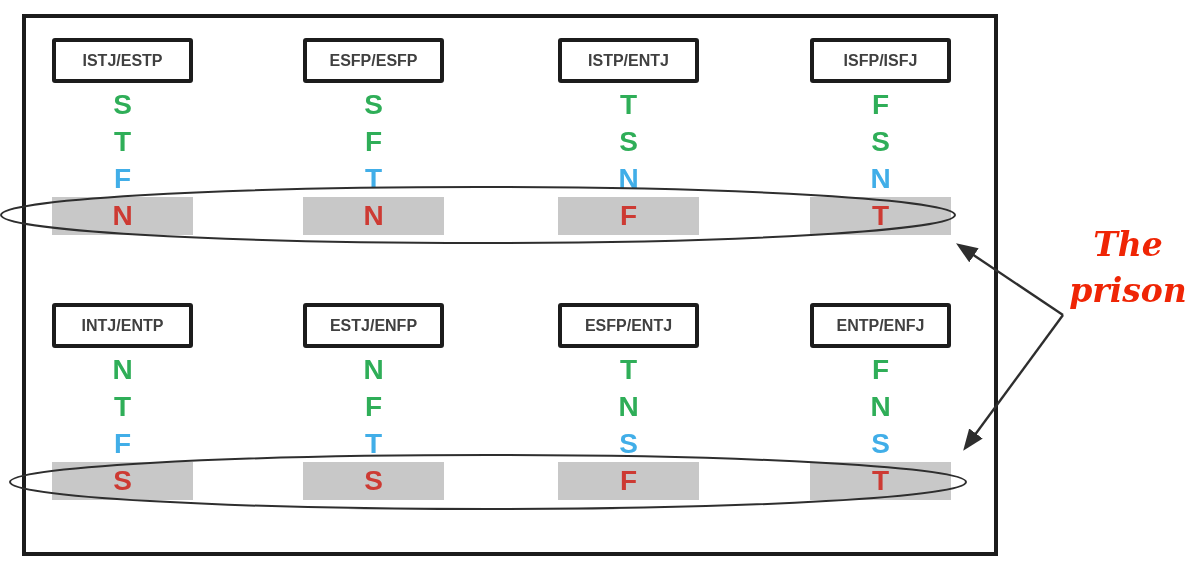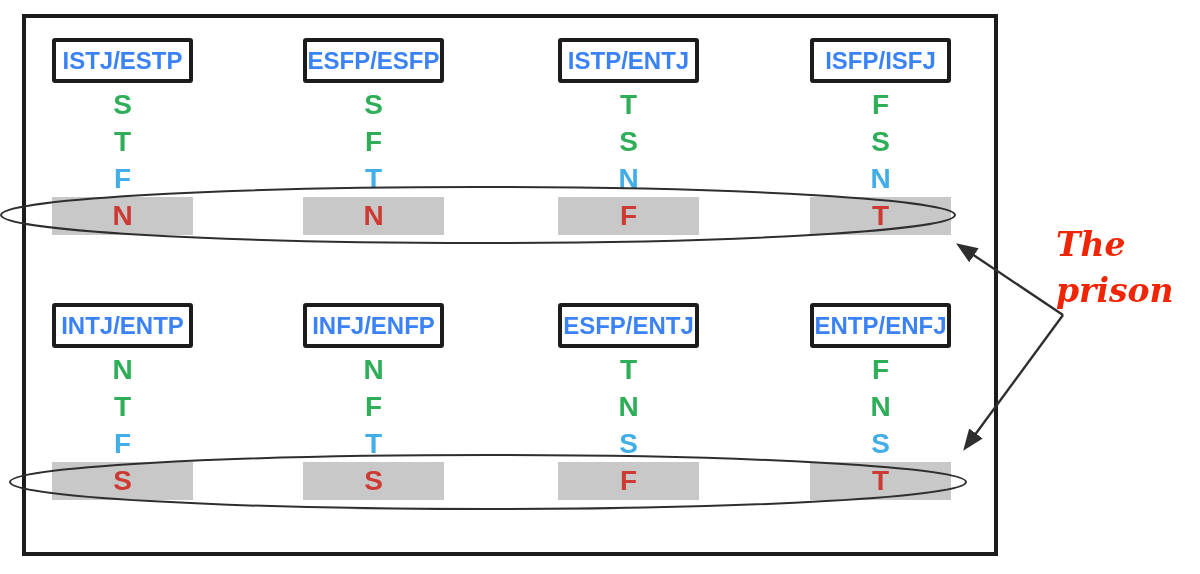--- a/index.html
+++ b/index.html
@@ -7,37 +7,37 @@
     position:relative; width:1200px; height:574px; background:#ffffff;
     font-family:"Liberation Sans", sans-serif; overflow:hidden;
   }
   .board {
     position:absolute; left:22px; top:14px; width:976px; height:542px;
     box-sizing:border-box; border:4px solid #1c1c1c; background:#ffffff;
   }
   .col { position:absolute; width:141px; text-align:center; }
   .hdr {
     box-sizing:border-box; height:45px; border:4px solid #1c1c1c; border-radius:3px;
-    background:#ffffff; color:#3b82f6; font-weight:bold; font-size:24px; line-height:38px;
+    background:#ffffff; color:#404040; font-weight:bold; font-size:16px; line-height:38px;
     white-space:nowrap;
   }
   .hdr + .letter { margin-top:3px; }
   .letter {
     height:37px; line-height:37px; font-size:28px; font-weight:bold;
   }
   .letter.inferior { height:38px; line-height:38px; background:var(--c-box_gray); }
   [data-color="green"]      { color:var(--c-green); }
   [data-color="blue"]       { color:var(--c-blue); }
   [data-color="letter_red"] { color:var(--c-letter_red); }
   .overlay { position:absolute; left:0; top:0; pointer-events:none; }
   .overlay ellipse { fill:none; stroke:var(--c-line); stroke-width:2; }
   .overlay path.arrow { fill:none; stroke:var(--c-line); stroke-width:2.4; }
   .ahead { fill:var(--c-line); }
   .annotation {
-    position:absolute; left:1056px; top:222px; width:144px; 
+    position:absolute; left:1056px; top:222px; width:144px; text-align:center;
     font-family:"DejaVu Serif","Liberation Serif",serif; font-style:italic; font-weight:bold;
     font-size:33px; line-height:46px; color:var(--c-annotation_red);
   }
   .annotation .period { color:#1c1c1c; }
 </style>
 </head>
 <body>
 
 <div class="canvas">
 
@@ -77,21 +77,21 @@
 
   <div class="col" style="left:52px;top:303px">
     <div class="hdr">INTJ/ENTP</div>
     <div class="letter" data-color="green">N</div>
     <div class="letter" data-color="green">T</div>
     <div class="letter" data-color="blue">F</div>
     <div class="letter inferior" data-color="letter_red">S</div>
   </div>
 
   <div class="col" style="left:303px;top:303px">
-    <div class="hdr">INFJ/ENFP</div>
+    <div class="hdr">ESTJ/ENFP</div>
     <div class="letter" data-color="green">N</div>
     <div class="letter" data-color="green">F</div>
     <div class="letter" data-color="blue">T</div>
     <div class="letter inferior" data-color="letter_red">S</div>
   </div>
 
   <div class="col" style="left:558px;top:303px">
     <div class="hdr">ESFP/ENTJ</div>
     <div class="letter" data-color="green">T</div>
     <div class="letter" data-color="green">N</div>

